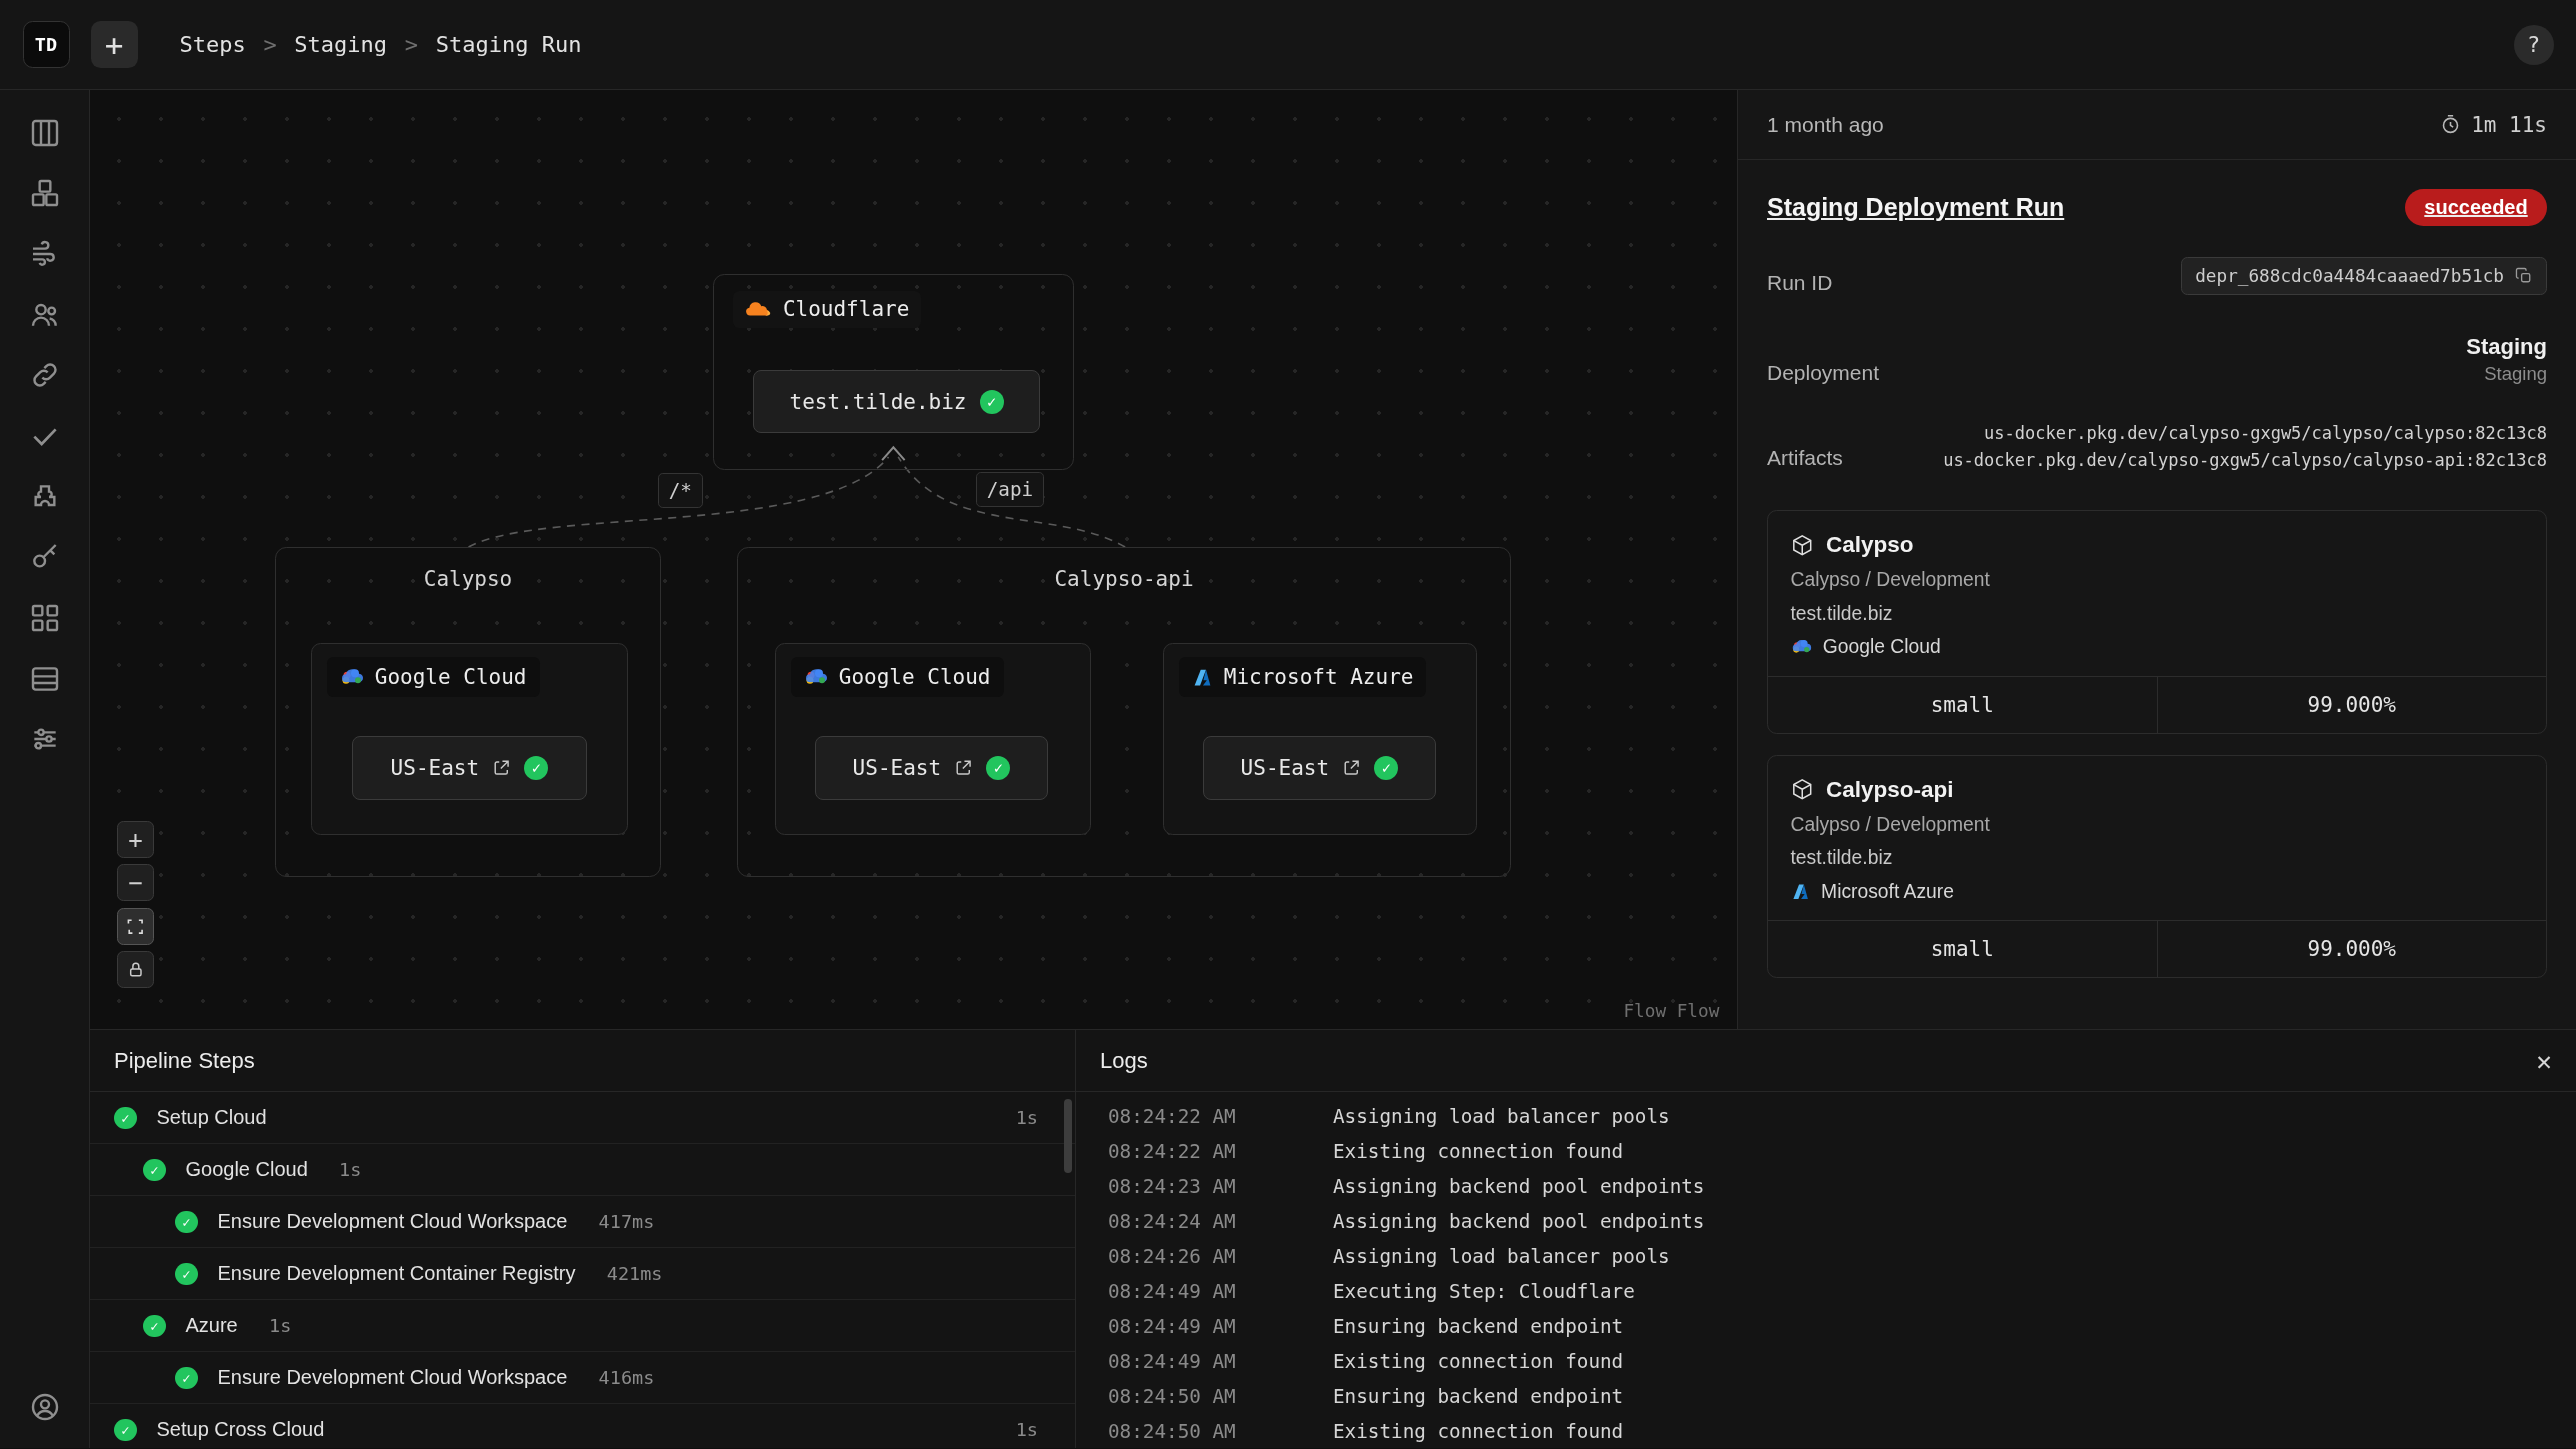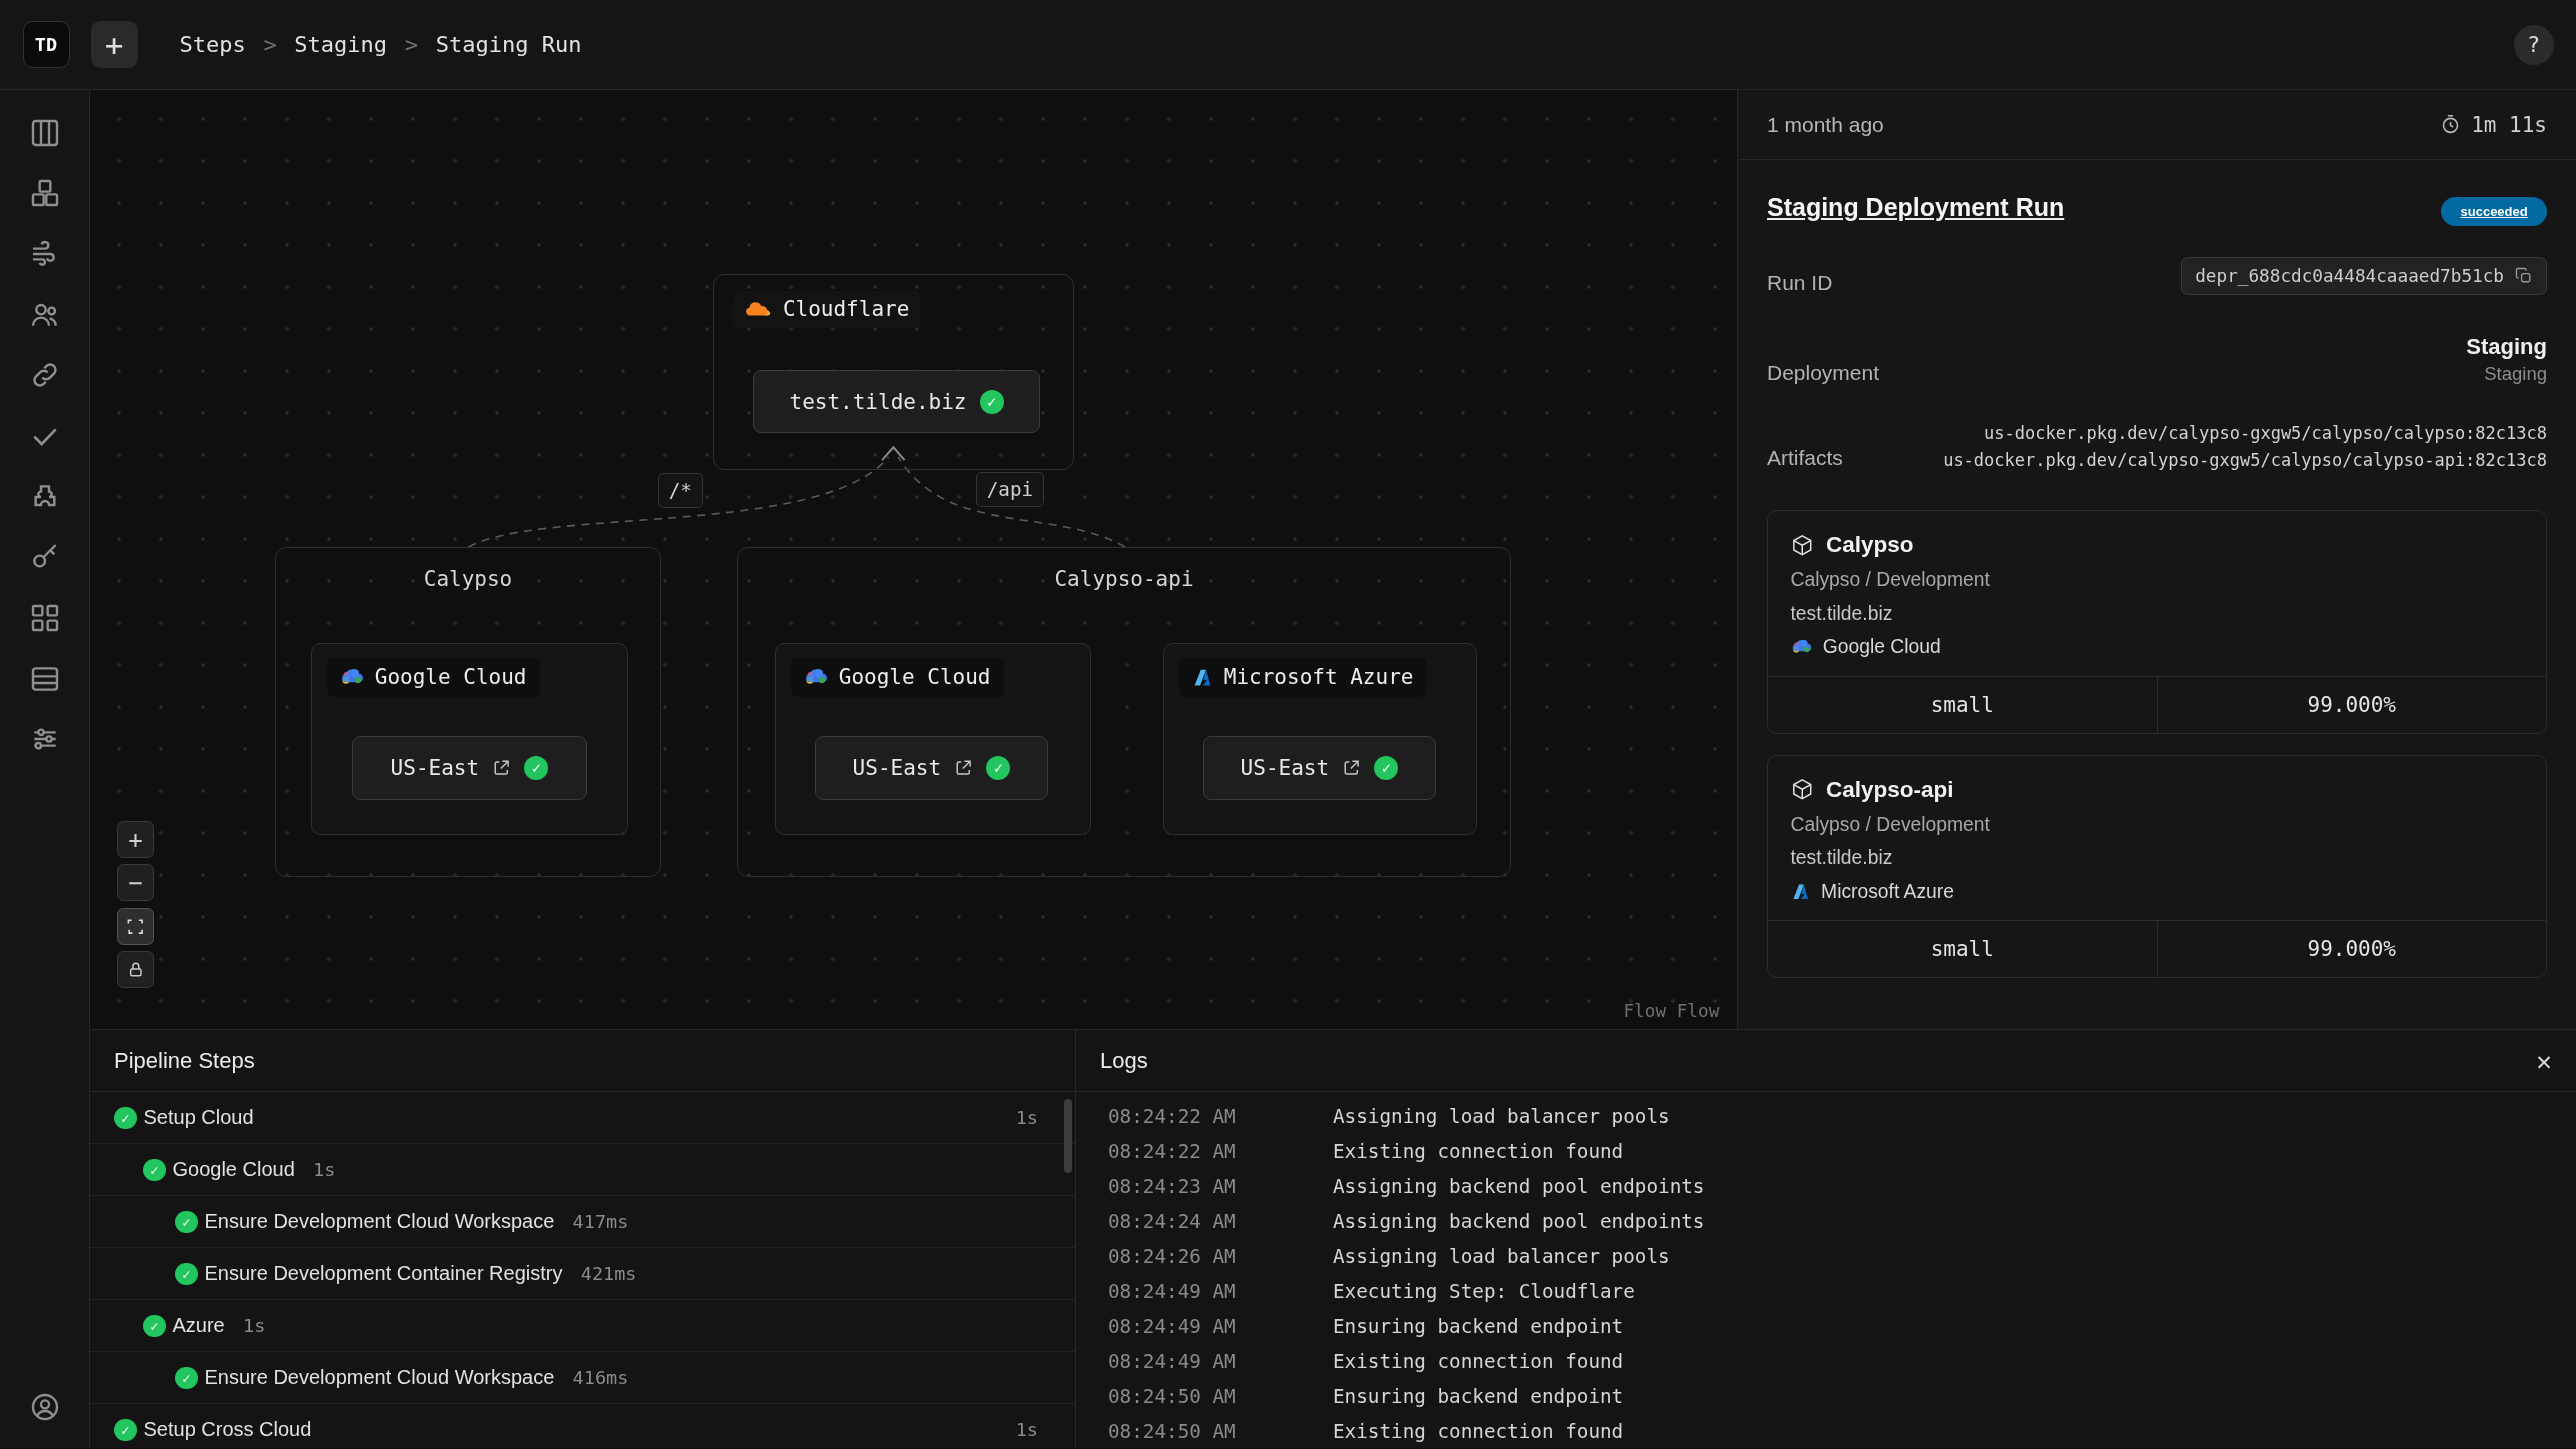--- a/index.html
+++ b/index.html
@@ -67,22 +67,22 @@
   .zoom-btn.active { background:#2e2e2e; border-color:#555; }
   .attribution { position:absolute; right:17.7px; bottom:8px; font-size:17.7px; color:#6f6f6f; cursor:pointer; }
 
   
   .details { width:839px; background:#161616; border-left:0.8px solid #272727; overflow:hidden; }
   .meta-row { display:flex; justify-content:space-between; align-items:center;
     padding:22.5px 29px; border-bottom:0.8px solid #272727; color:#b8b8b8; font-size:21px; }
   .meta-right { display:flex; align-items:center; gap:9.7px; color:#cfcfcf; }
   .title-row { display:flex; justify-content:space-between; align-items:center; padding:29px 29px 11.3px;text-decoration:underline; }
   .run-title { font-size:25px; font-weight:600; color:#f5f5f5; }
-  .badge { background:#0369a1; color:#fff; font-size:13px; font-weight:600;
-    padding:7.2px 19.3px; border-radius:804px;margin-top:8px; }
+  .badge { background:#b91c1c; color:#fff; font-size:20px; font-weight:600;
+    padding:7.2px 19.3px; border-radius:804px; }
   .field { display:flex; justify-content:space-between; align-items:flex-end; padding:19.3px 29px; font-size:21px; }
   .flabel { color:#b3b3b3; }
   .runid-chip { display:flex; align-items:center; gap:11.3px; background:#222; border:0.8px solid #3a3a3a;
     border-radius:6.4px; padding:8px 13px; font-size:17.7px; color:#cdcdcd; cursor:pointer; }
   .dep-value { display:flex; flex-direction:column; align-items:flex-end; gap:3.2px; }
   .dep-main { font-size:22px; font-weight:600; color:#f0f0f0; }
   .dep-sub { font-size:18.5px; color:#8d8d8d; }
   .artifact-lines { display:flex; flex-direction:column; align-items:flex-end; gap:6.4px;
     font-size:17px; color:#d2d2d2; }
 
@@ -93,21 +93,21 @@
   .res-domain { font-size:19.3px; color:#c9c9c9; }
   .res-provider { display:flex; align-items:center; gap:11.3px; font-size:19.3px; color:#d8d8d8; }
   .res-table { display:flex; border-top:0.8px solid #2c2c2c; }
   .res-cell { flex:1; text-align:center; padding:16px 0; font-size:21px; color:#e5e5e5; }
   .res-cell + .res-cell { border-left:0.8px solid #2c2c2c; }
 
   
   .pipeline { width:986px; background:#141414; border-right:0.8px solid #272727; position:relative; overflow:hidden; }
   .panel-head { display:flex; justify-content:space-between; 
     padding:17.7px 24px; border-bottom:0.8px solid #272727; font-size:22px; color:#ececec; }
-  .step { display:flex; align-items:center; height:52px; border-bottom:0.8px solid #222; padding-left:24px; gap:7px; }
+  .step { display:flex; align-items:center; height:52px; border-bottom:0.8px solid #222; padding-left:24px; gap:20px; }
   .step.ind-1 { padding-left:53px; }
   .step.ind-2 { padding-left:85px; }
   .step-label { font-size:20px; color:#e2e2e2; }
   .step-duration { font-size:18.5px; color:#8b8b8b; margin-left:11.3px; }
   .step.dur-right .step-duration { margin-left:auto; margin-right:37px; }
   .scroll-thumb { position:absolute; right:3.2px; top:69px; width:8px; height:74px;
     background:#3d3d3d; border-radius:4px; cursor:grab; }
 
   .logs { flex:1; background:#141414; overflow:hidden; }
   .close-btn { font-size:26px; color:#d6d6d6; cursor:pointer; line-height:1; }

